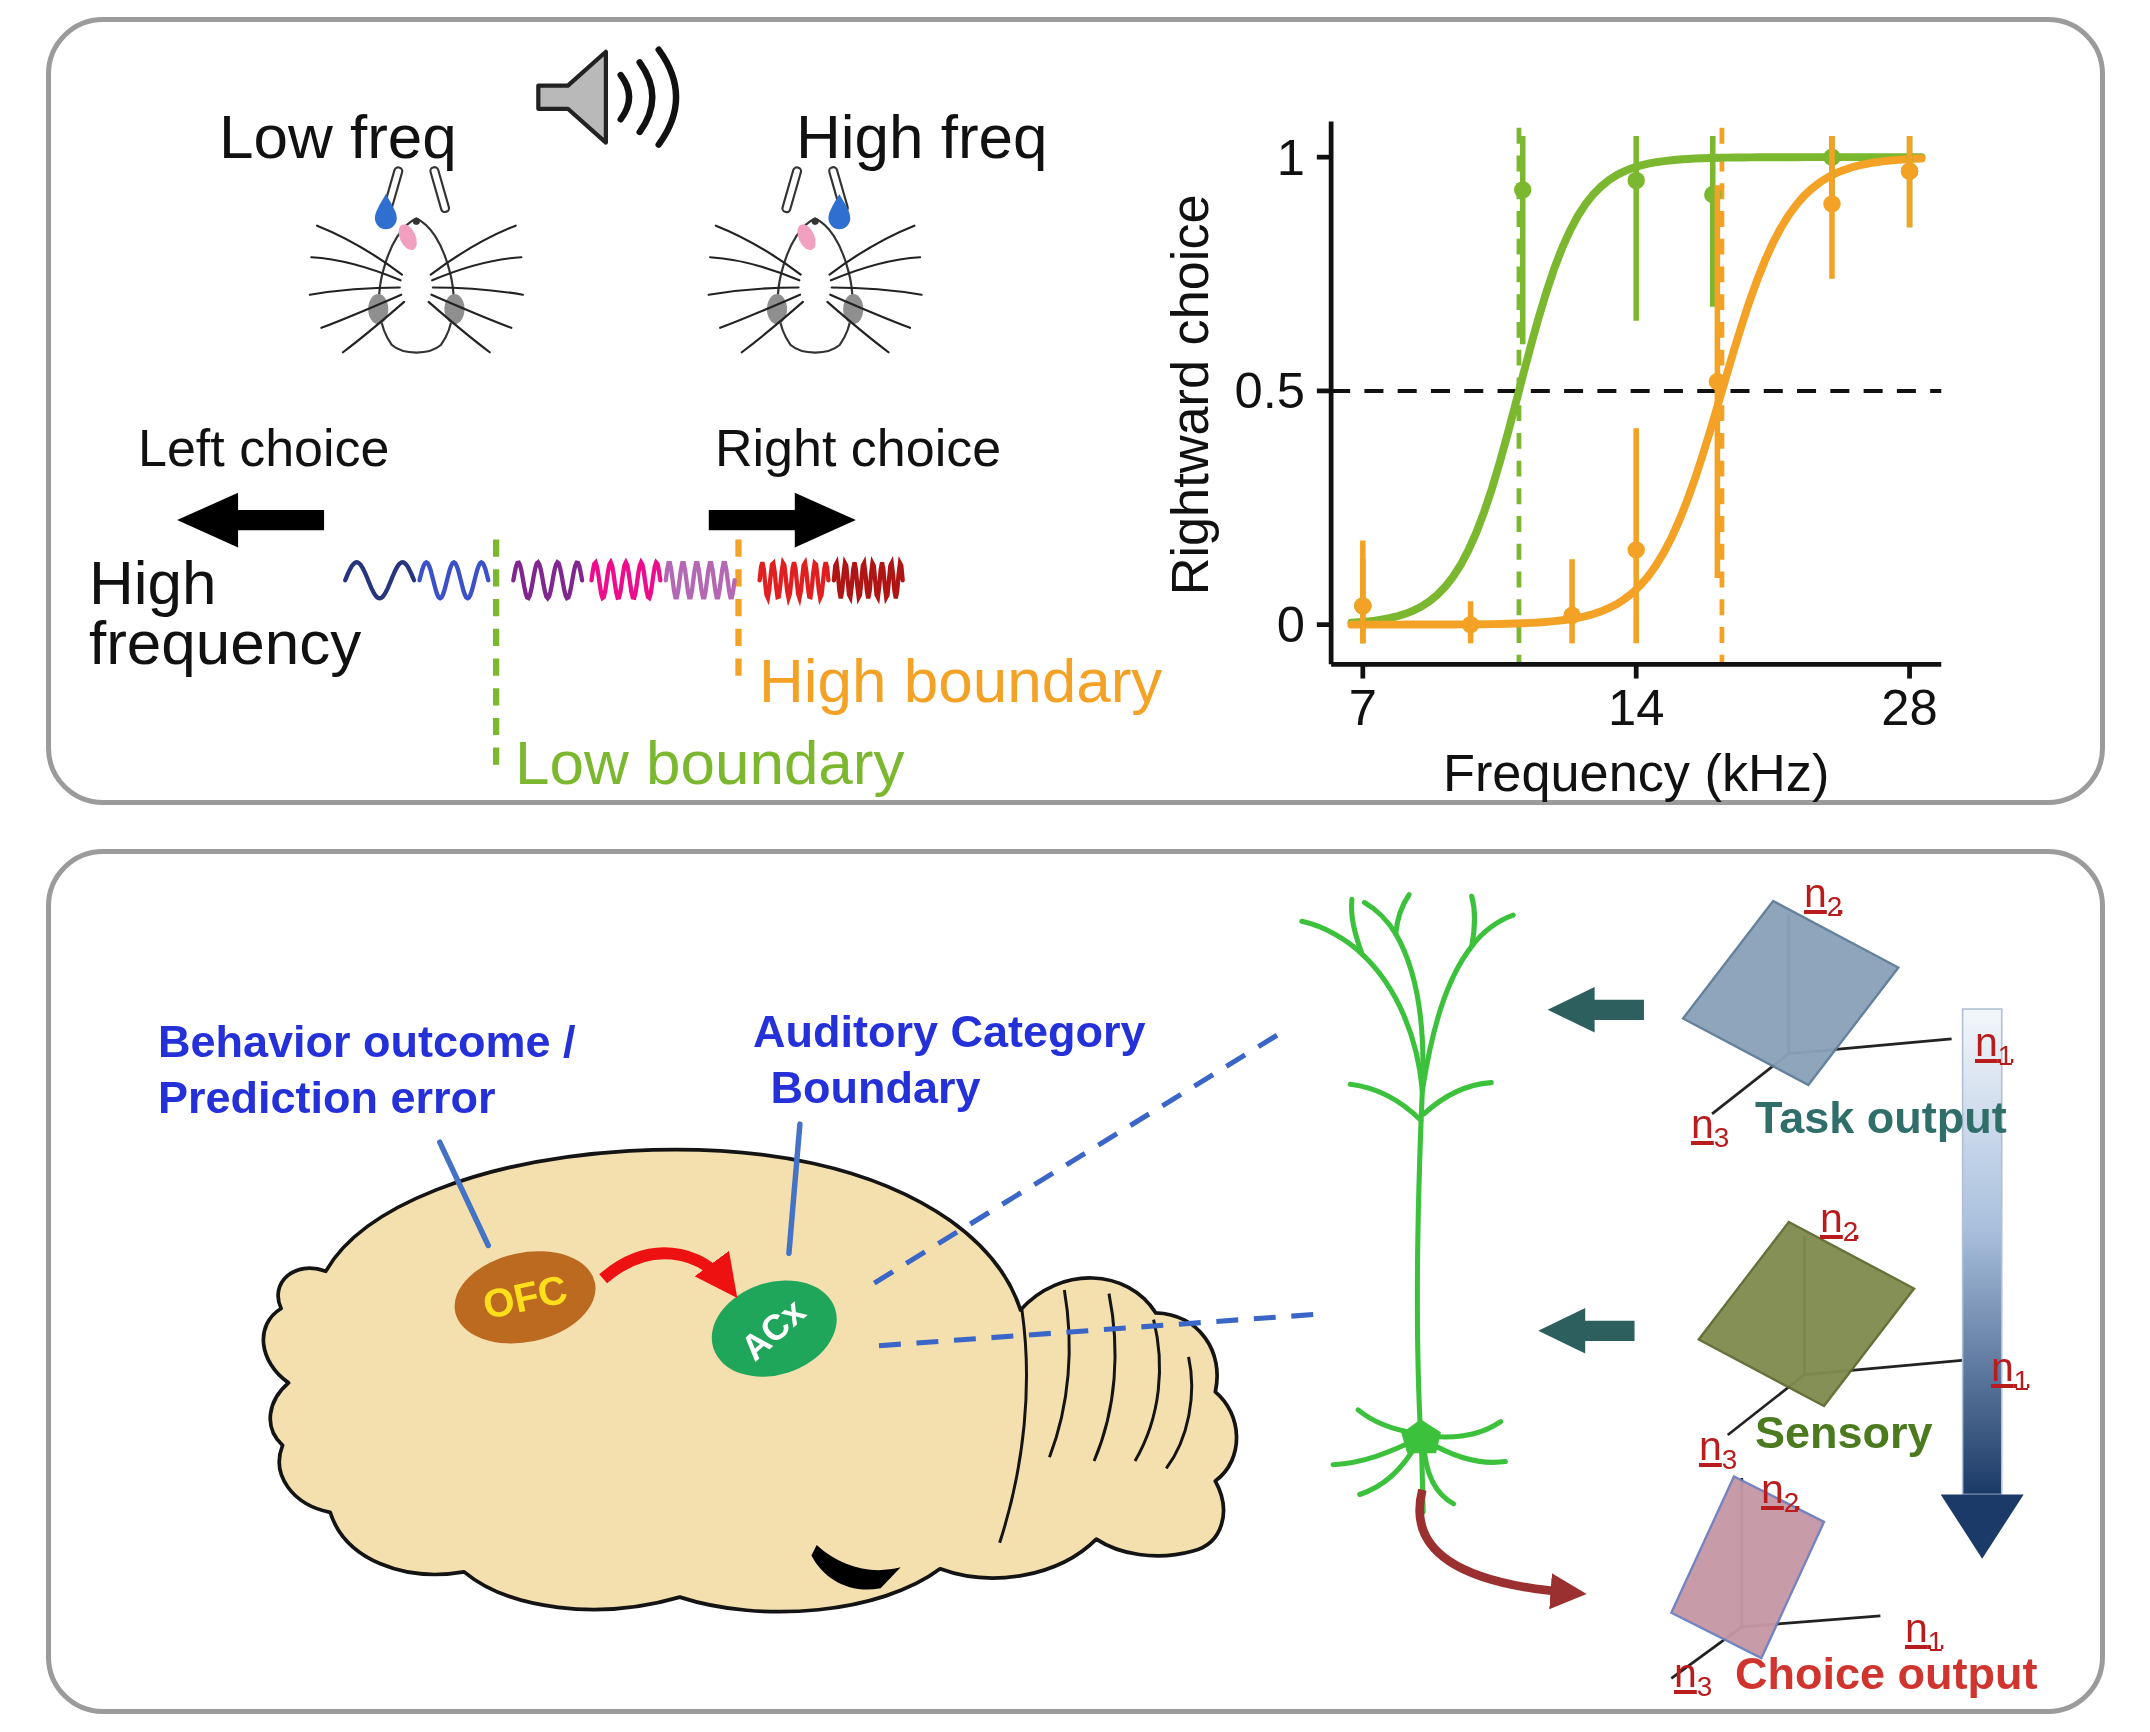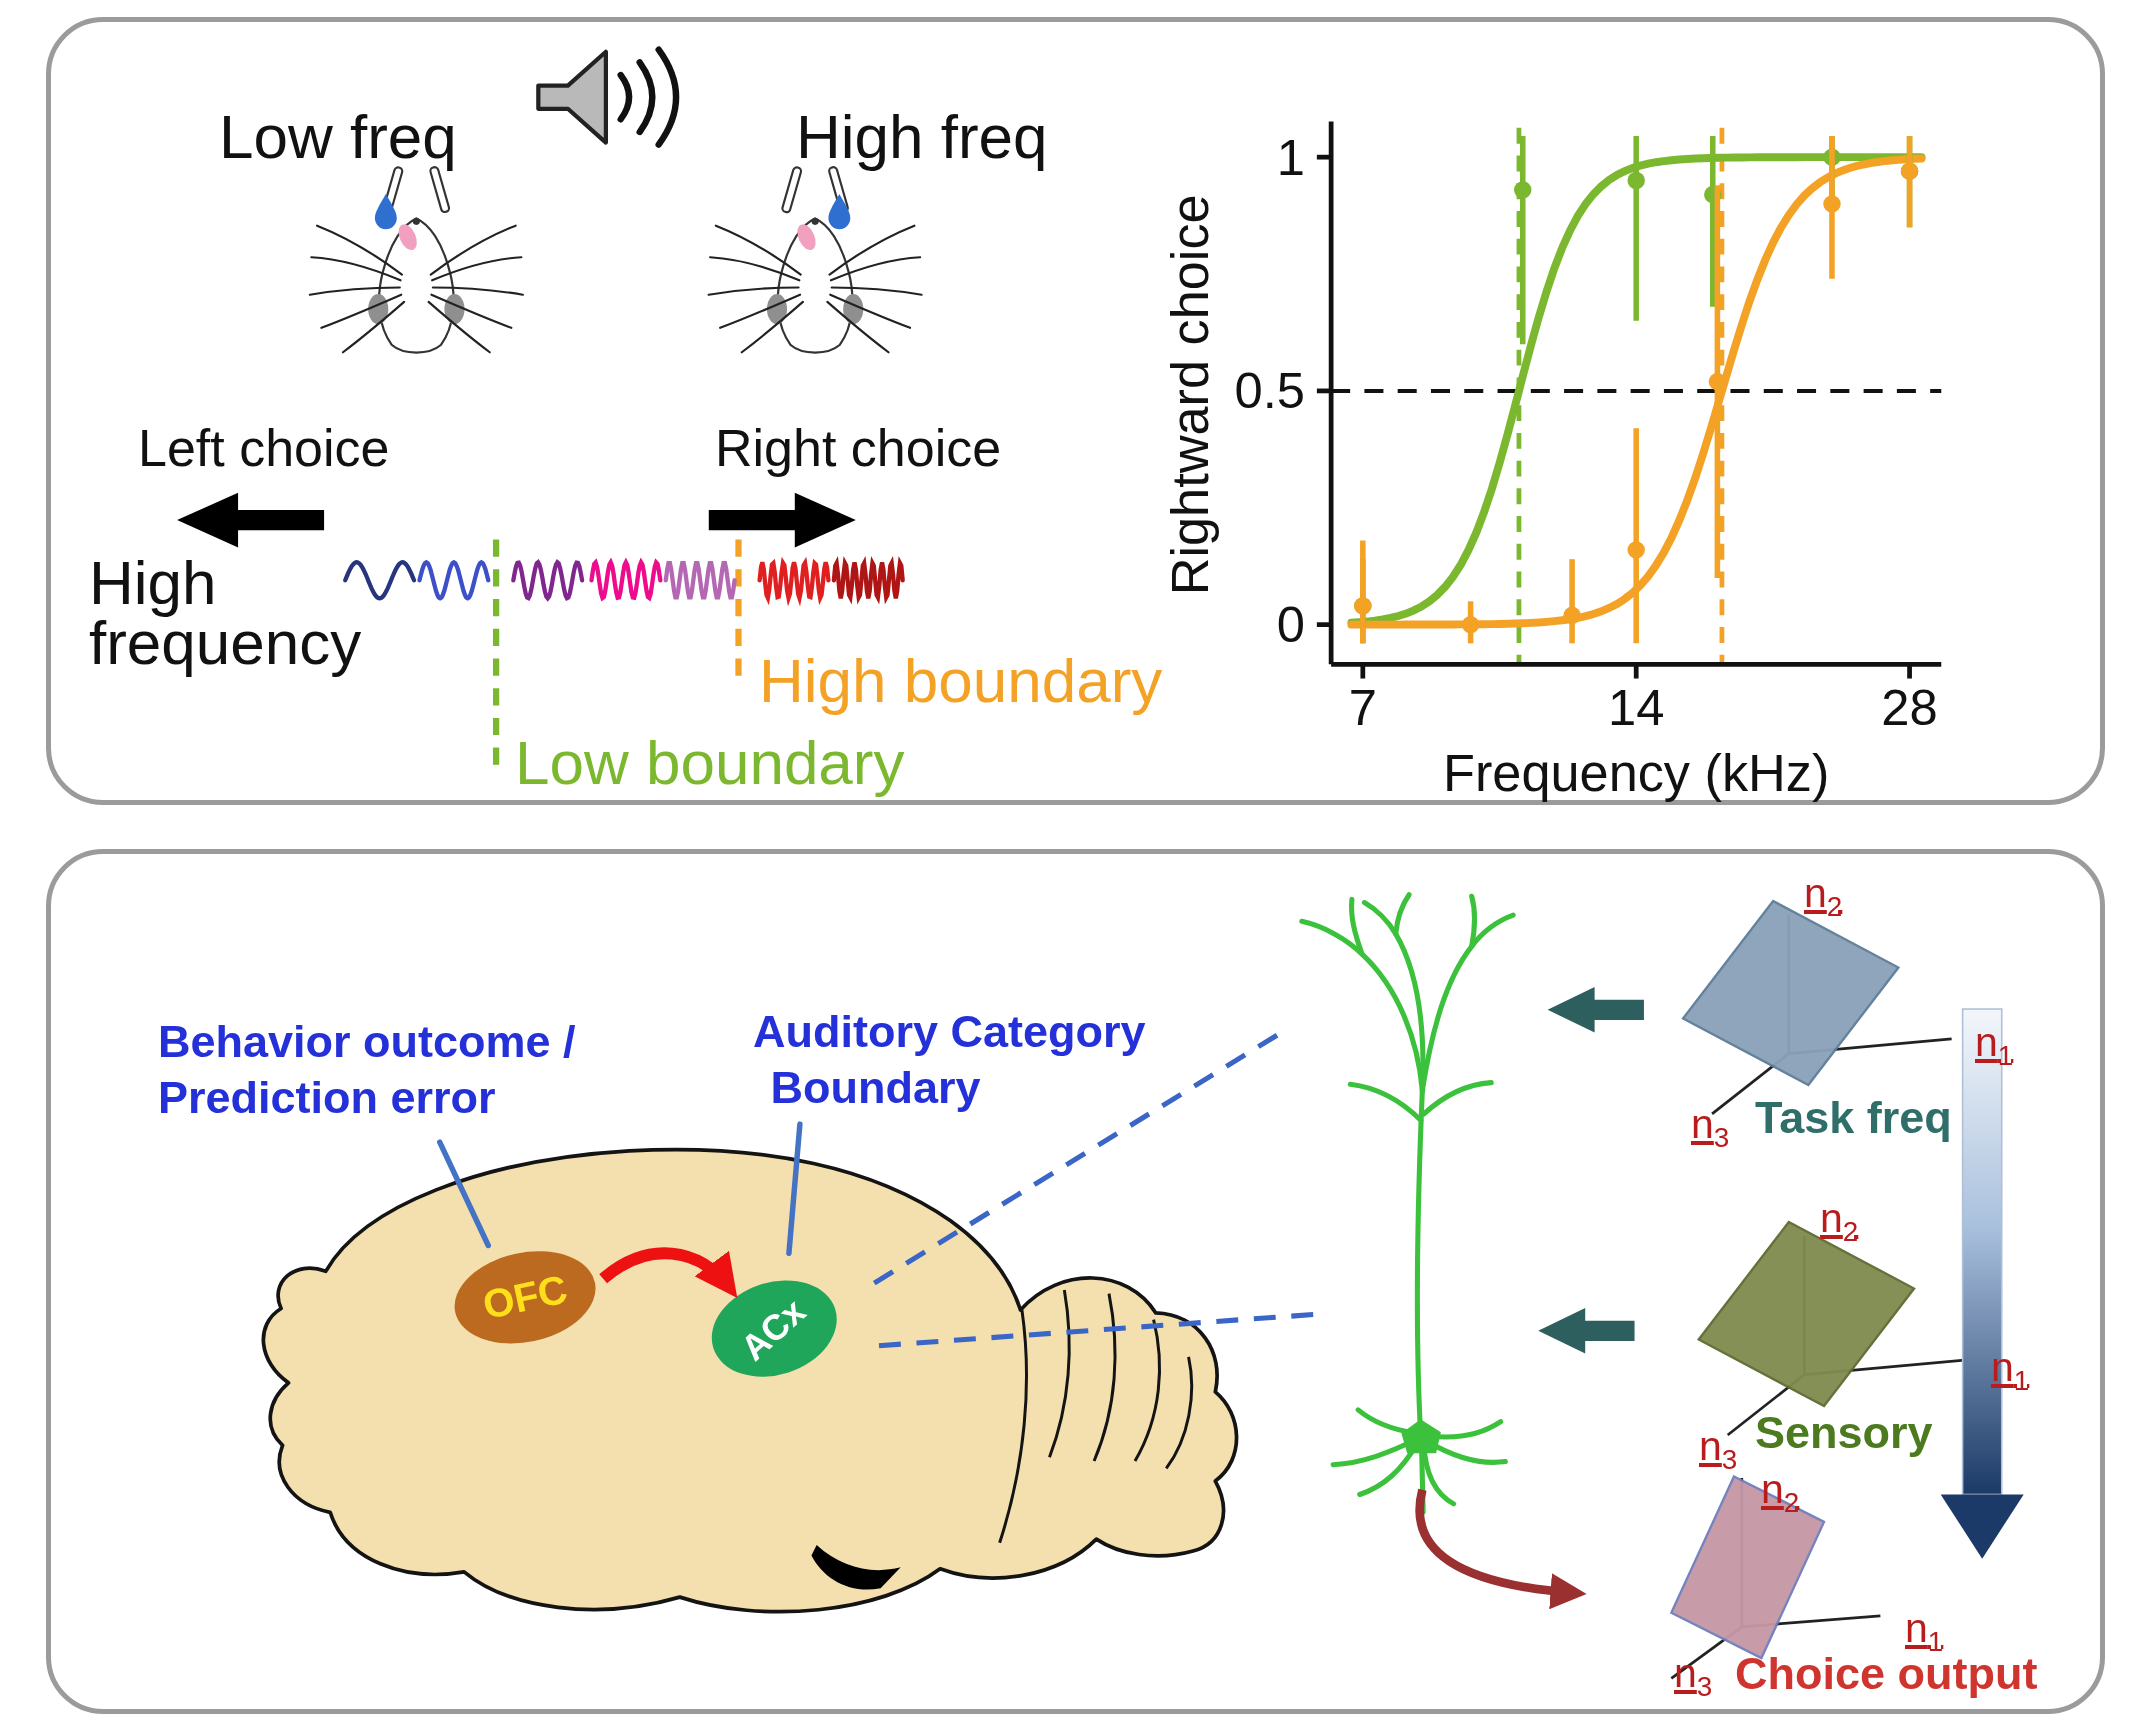--- a/index.html
+++ b/index.html
@@ -265,21 +265,21 @@
   </svg>
 
   <div class="abs blue-b" style="left:107px;top:162px;">Behavior outcome /</div>
   <div class="abs blue-b" style="left:107px;top:218px;">Prediction error</div>
   <div class="abs blue-b ctr" style="left:666px;top:152px;width:317px;margin-left:36px;">Auditory Category</div>
   <div class="abs blue-b ctr" style="left:666px;top:208px;width:317px;">Boundary</div>
 
   <div class="abs nlab" style="left:1753px;top:16px;"><span>n</span><sub>2</sub></div>
   <div class="abs nlab" style="left:1924px;top:165px;"><span>n</span><sub>1</sub></div>
   <div class="abs nlab" style="left:1640px;top:247px;"><span>n</span><sub>3</sub></div>
-  <div class="abs teal-b" style="left:1704px;top:238px;">Task freq</div>
+  <div class="abs teal-b" style="left:1704px;top:238px;">Task output</div>
 
   <div class="abs nlab" style="left:1769px;top:341px;"><span>n</span><sub>2</sub></div>
   <div class="abs nlab" style="left:1940px;top:490px;"><span>n</span><sub>1</sub></div>
   <div class="abs nlab" style="left:1648px;top:569px;"><span>n</span><sub>3</sub></div>
   <div class="abs dkgreen-b" style="left:1704px;top:553px;">Sensory</div>
 
   <div class="abs nlab" style="left:1710px;top:612px;"><span>n</span><sub>2</sub></div>
   <div class="abs nlab" style="left:1854px;top:751px;"><span>n</span><sub>1</sub></div>
   <div class="abs nlab" style="left:1623px;top:796px;"><span>n</span><sub>3</sub></div>
   <div class="abs red-b" style="left:1684px;top:794px;">Choice output</div>

